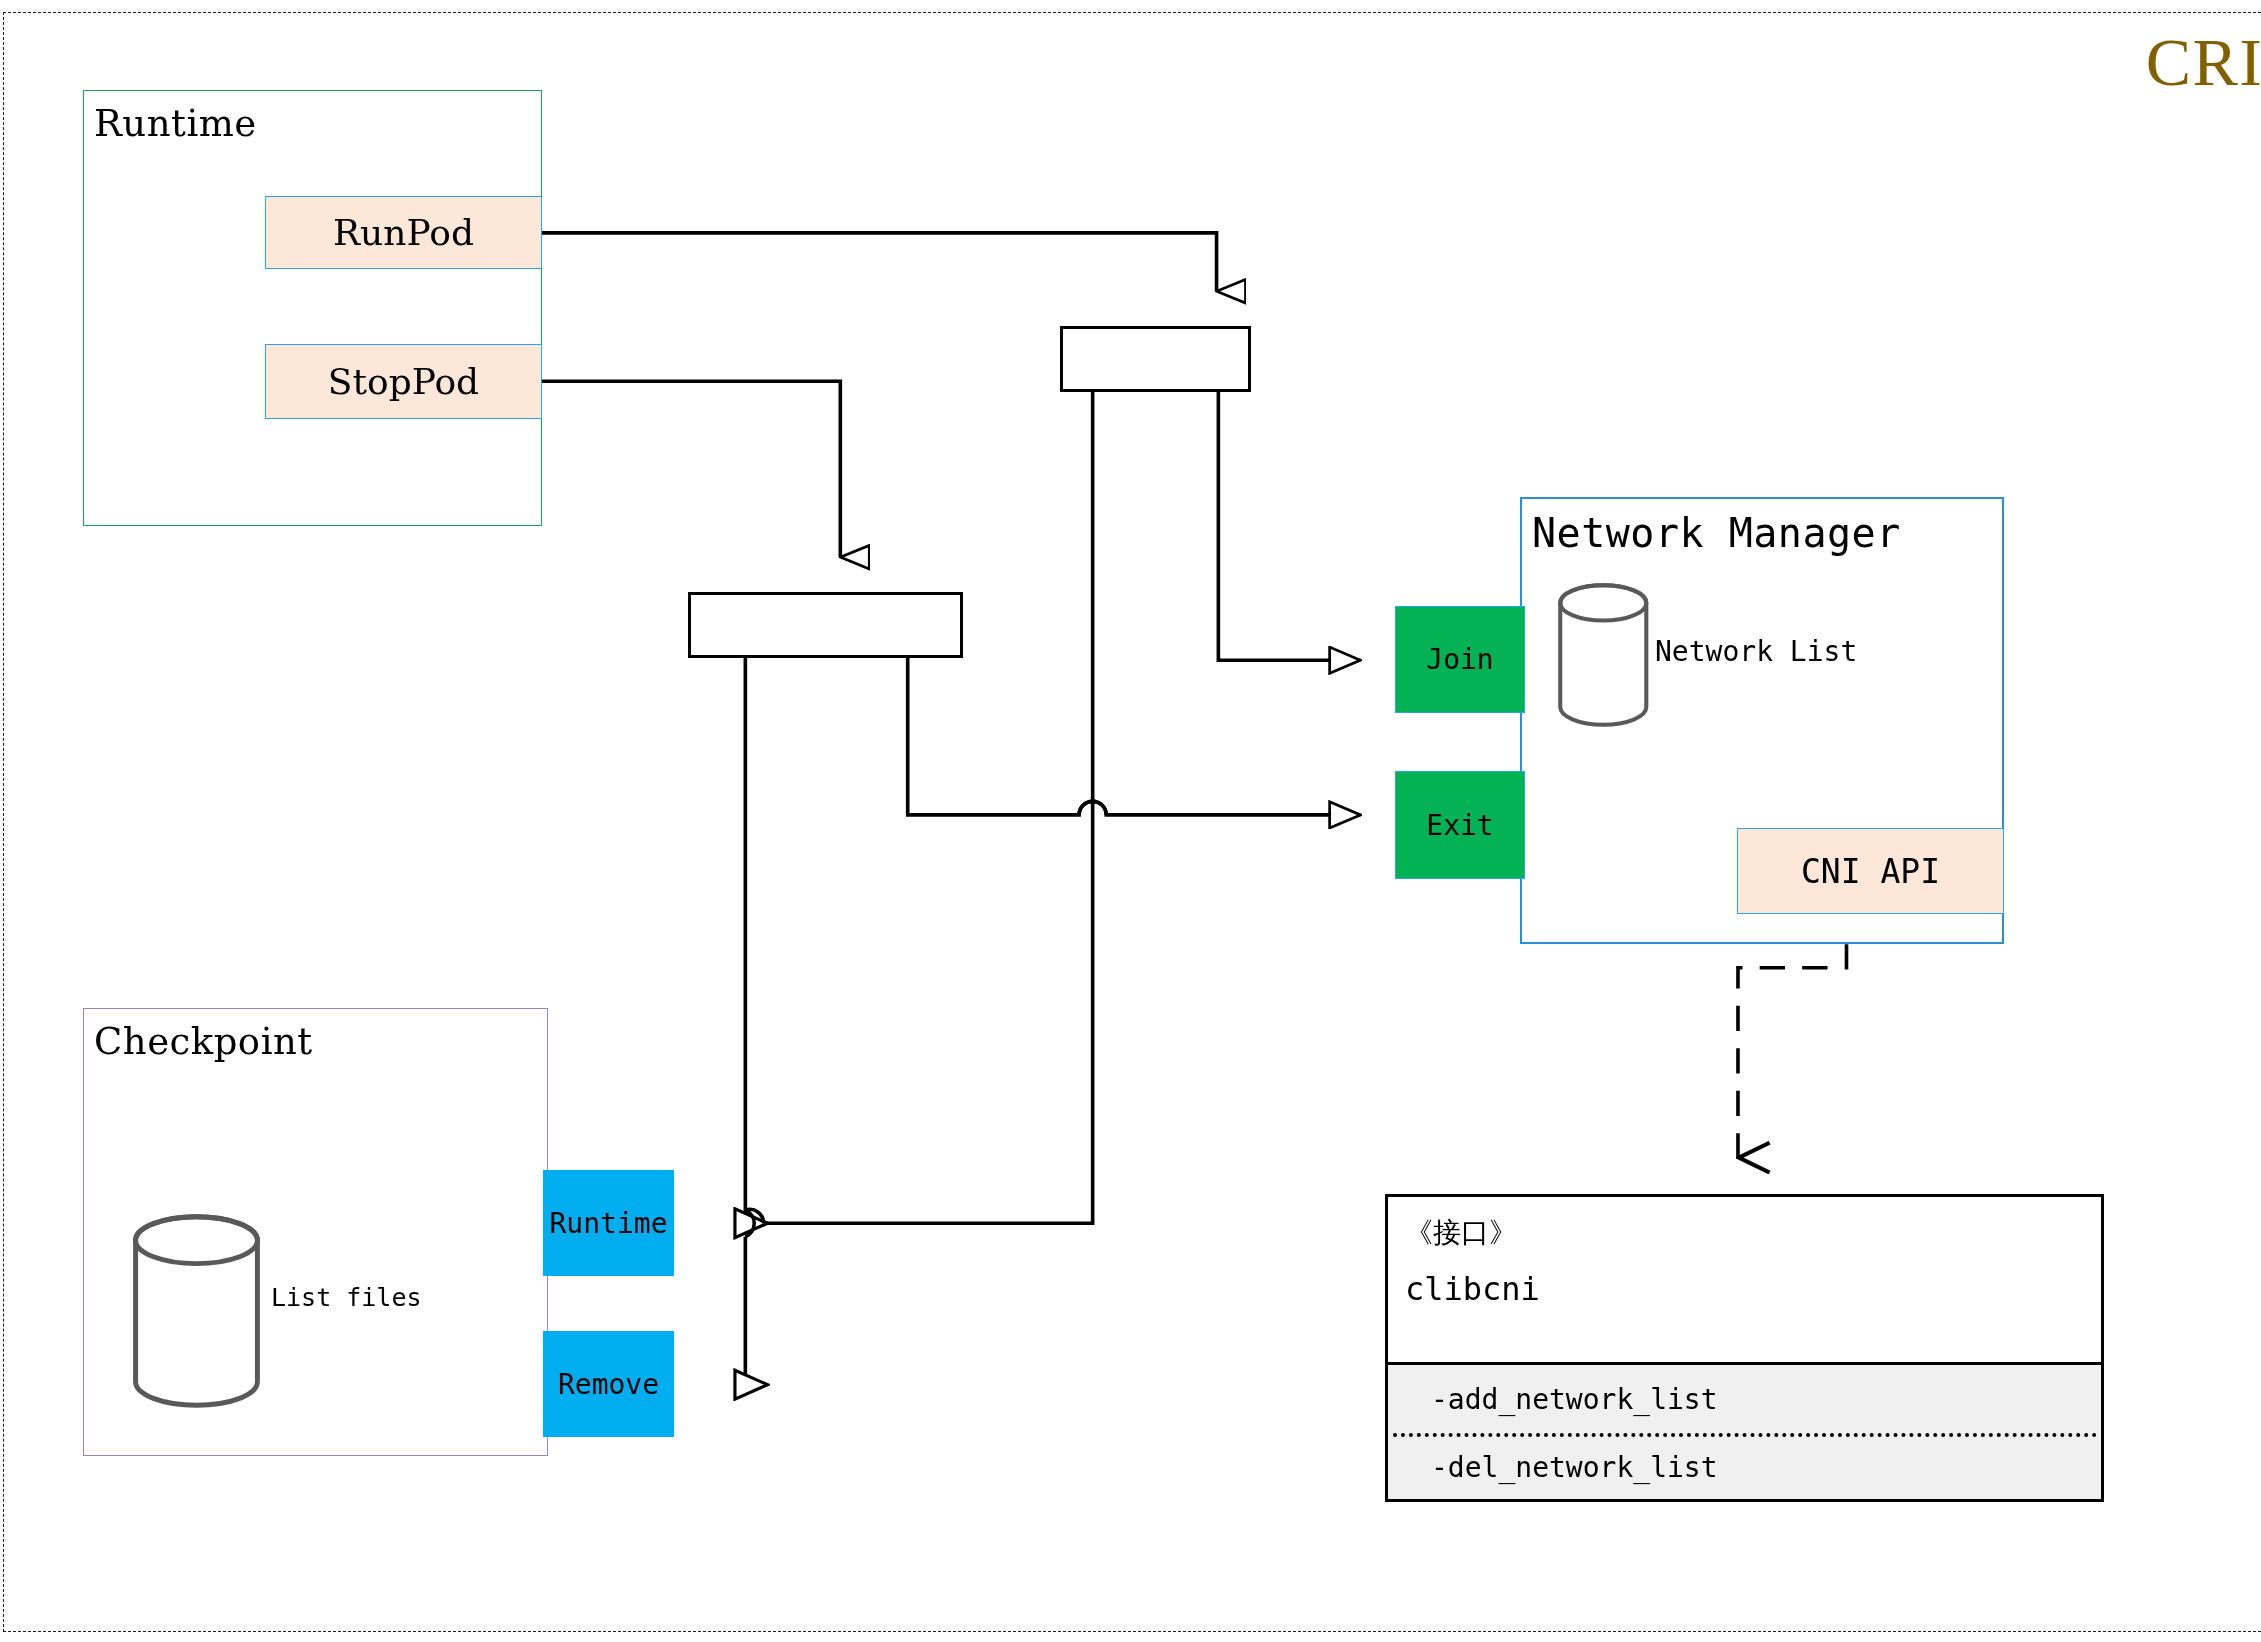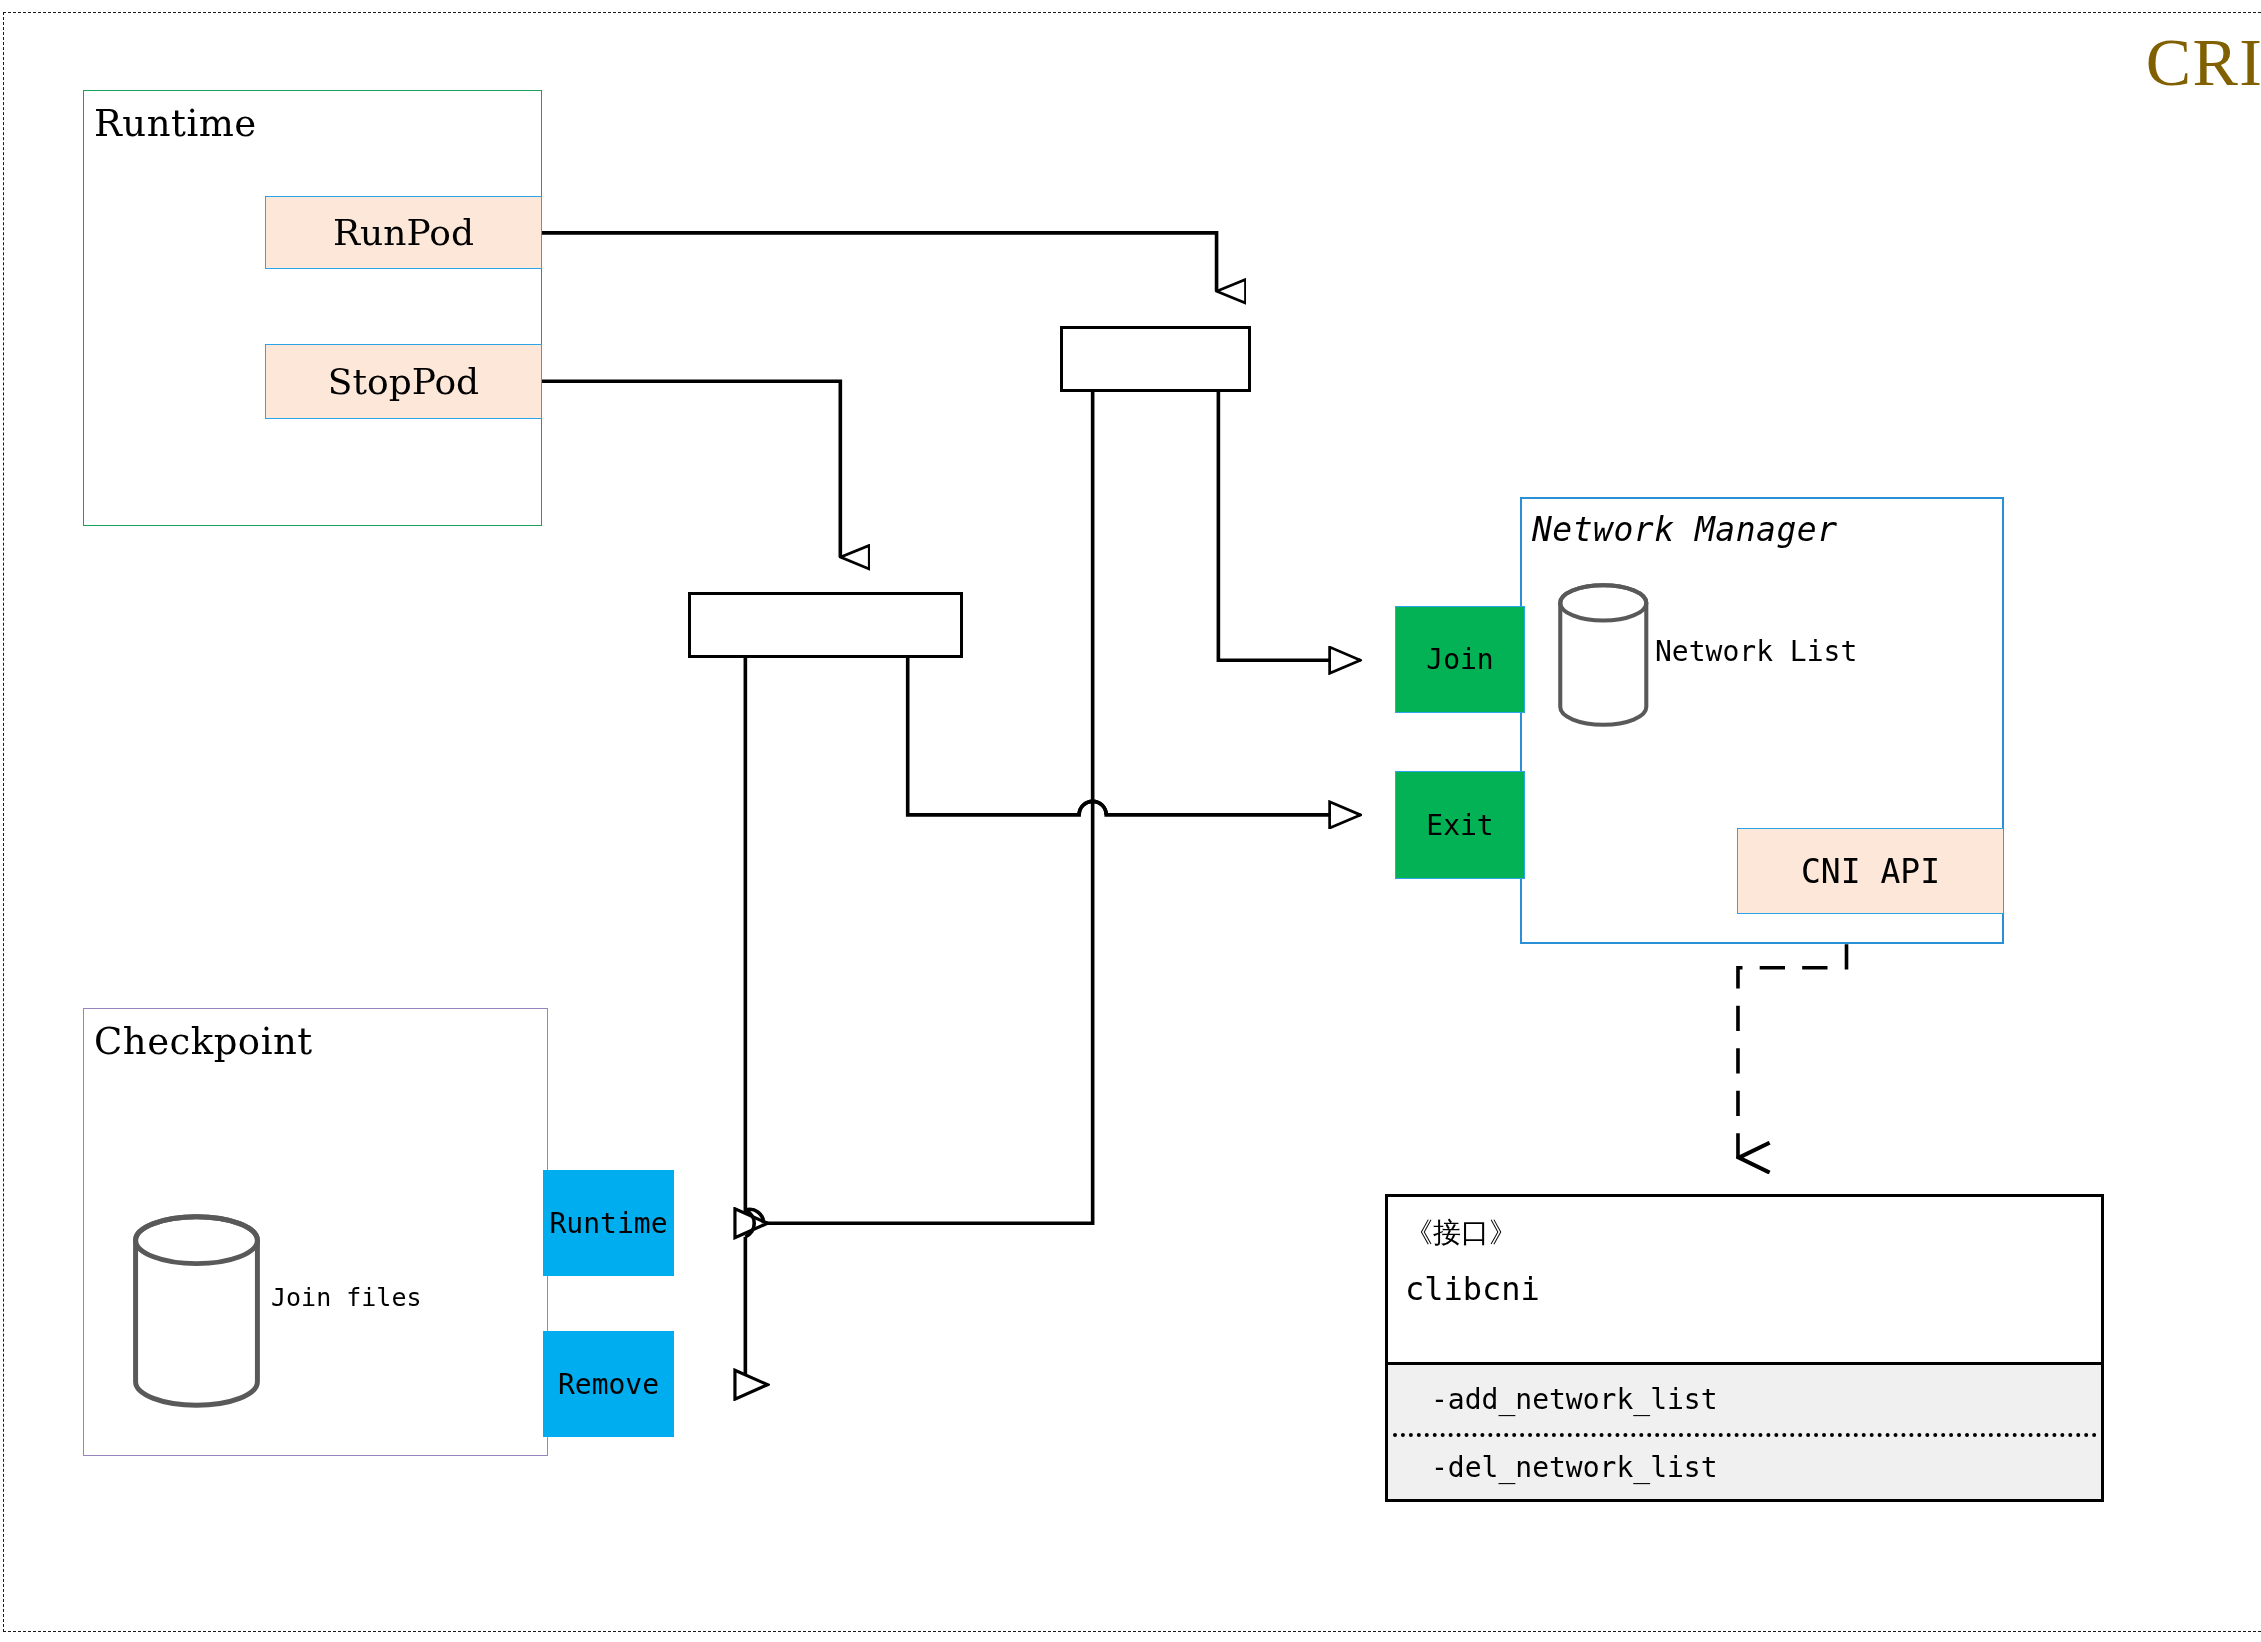--- a/index.html
+++ b/index.html
@@ -72,22 +72,21 @@
     position: absolute;
     left: 10px; top: 11px;
     font-family: "DejaVu Serif", "Liberation Serif", serif;
     font-size: 37px;
     color: #000000;
     white-space: nowrap;
     letter-spacing: 0.5px;
   }
   .group-title.mono {
     font-family: "DejaVu Sans Mono", "Liberation Mono", monospace;
-    font-size: 33px;
-    font-style: italic;
+    font-size: 40px;
   }
   
   .op-box {
     background: #FCE7D8;
     border: 1.8px solid #2BA4E8;
     align-items: center;
     justify-content: center;
     font-family: "DejaVu Serif", "Liberation Serif", serif;
     font-size: 36px;
     color: #000000;
@@ -273,21 +272,21 @@
 
   <div class="node group-checkpoint">
     <span class="group-title">Checkpoint</span>
   </div>
 
   <svg class="cyl cyl-json" viewBox="0 0 290 430" xmlns="http://www.w3.org/2000/svg">
     <ellipse cx="145" cy="58" rx="135" ry="52" fill="#ffffff" stroke="#595959" stroke-width="11"></ellipse>
     <path d="M10,58 L10,372 A135,52 0 0 0 280,372 L280,58" fill="#ffffff" stroke="#595959" stroke-width="11"></path>
     <ellipse cx="145" cy="58" rx="135" ry="52" fill="none" stroke="#595959" stroke-width="11"></ellipse>
   </svg>
-  <span class="cyl-label lbl-json">Join files</span>
+  <span class="cyl-label lbl-json">List files</span>
 
   <div class="node port-cyan port-create">Runtime</div>
   <div class="node port-cyan port-remove">Remove</div>
 
   <div class="node iface">
     <div class="iface-head">
       <div class="iface-stereo">《接口》</div>
       <div class="iface-name">clibcni</div>
     </div>
     <div class="iface-ops">

